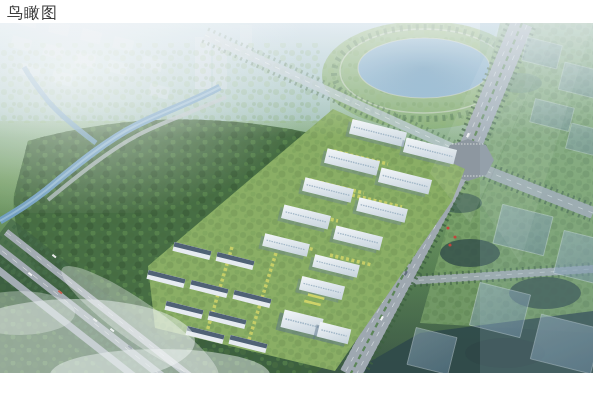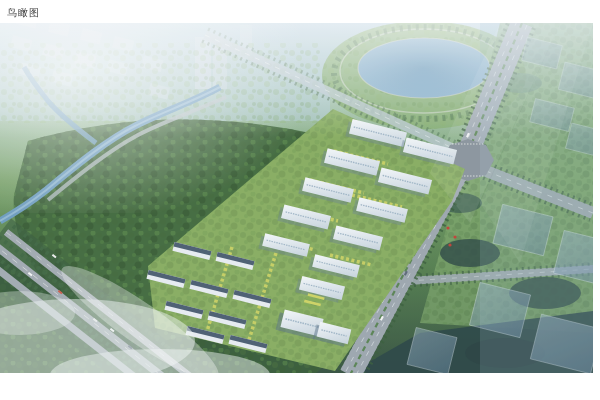--- a/index.html
+++ b/index.html
@@ -1,18 +1,18 @@
 <!DOCTYPE html>
 <html><head>
 <meta charset="utf-8">
 <style>
   html,body{margin:0;padding:0;background:#ffffff;}
   body{width:600px;height:400px;position:relative;overflow:hidden;
        font-family:"Liberation Sans",sans-serif;}
-  .page-title{position:absolute;left:7px;top:5px;font-size:10px;line-height:16px;
+  .page-title{position:absolute;left:7px;top:5px;font-size:16px;line-height:16px;
        color:#3f3f3f;letter-spacing:1px;font-weight:400;}
   .figure{position:absolute;left:0;top:23px;width:593px;height:350px;overflow:hidden;}
   .figure svg{display:block;width:593px;height:350px;}
 </style>
 </head>
 <body>
 
 <div class="page-title">鸟瞰图</div>
 
 <div class="figure">

